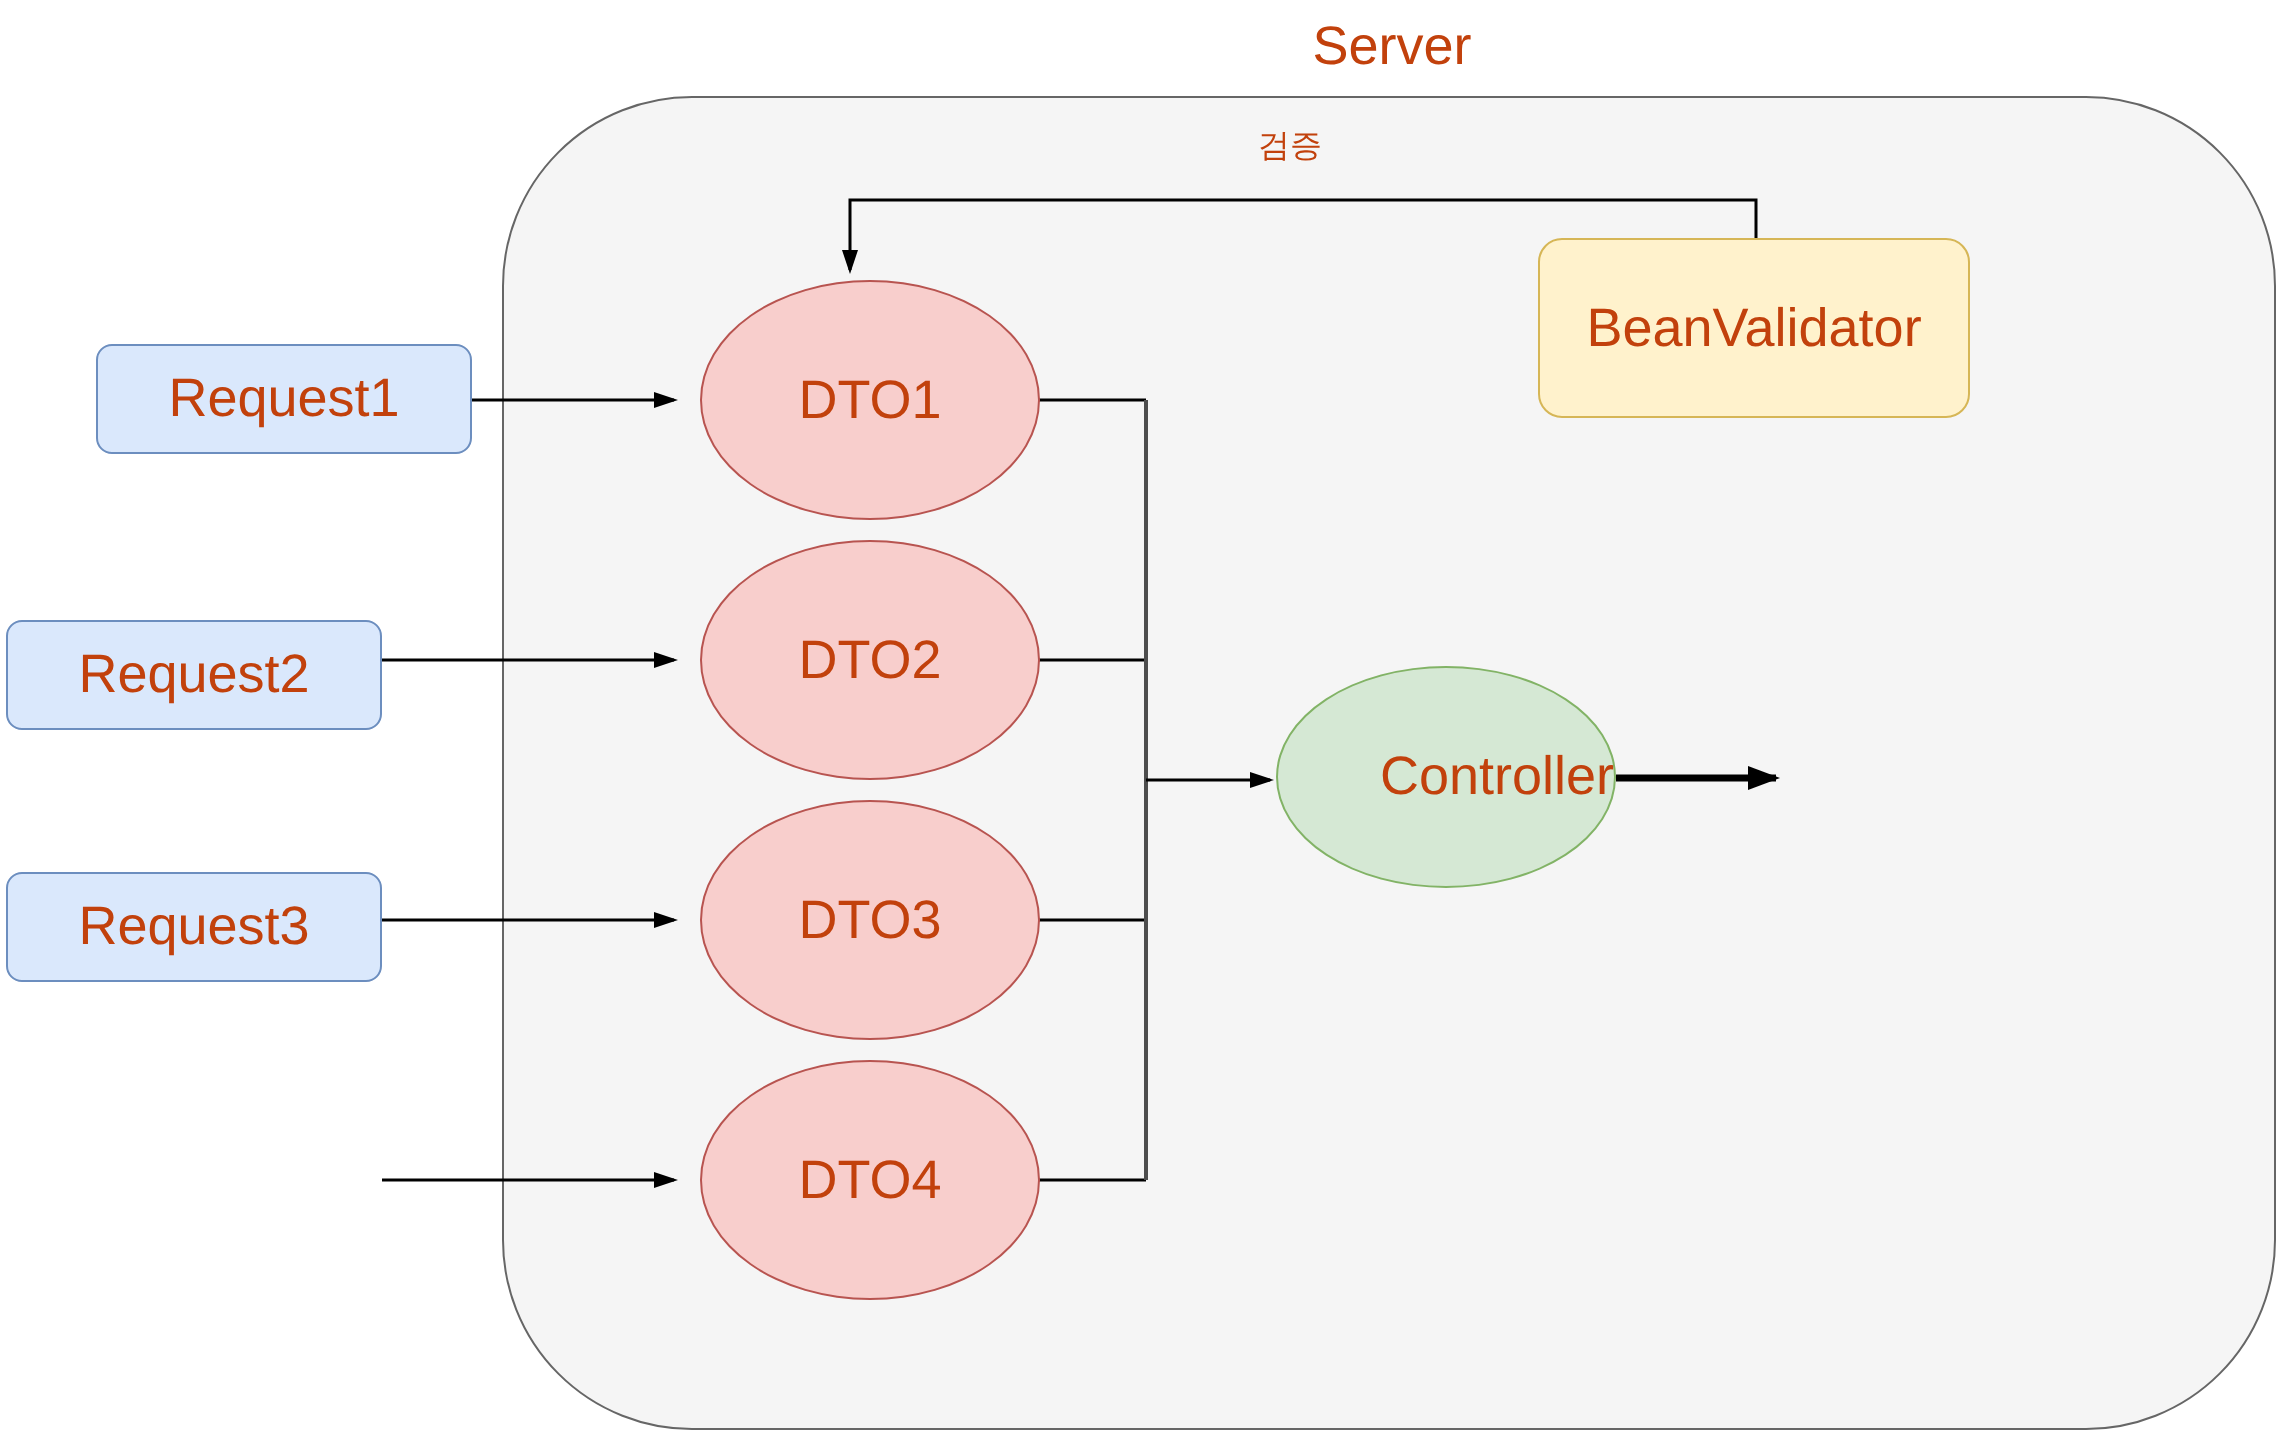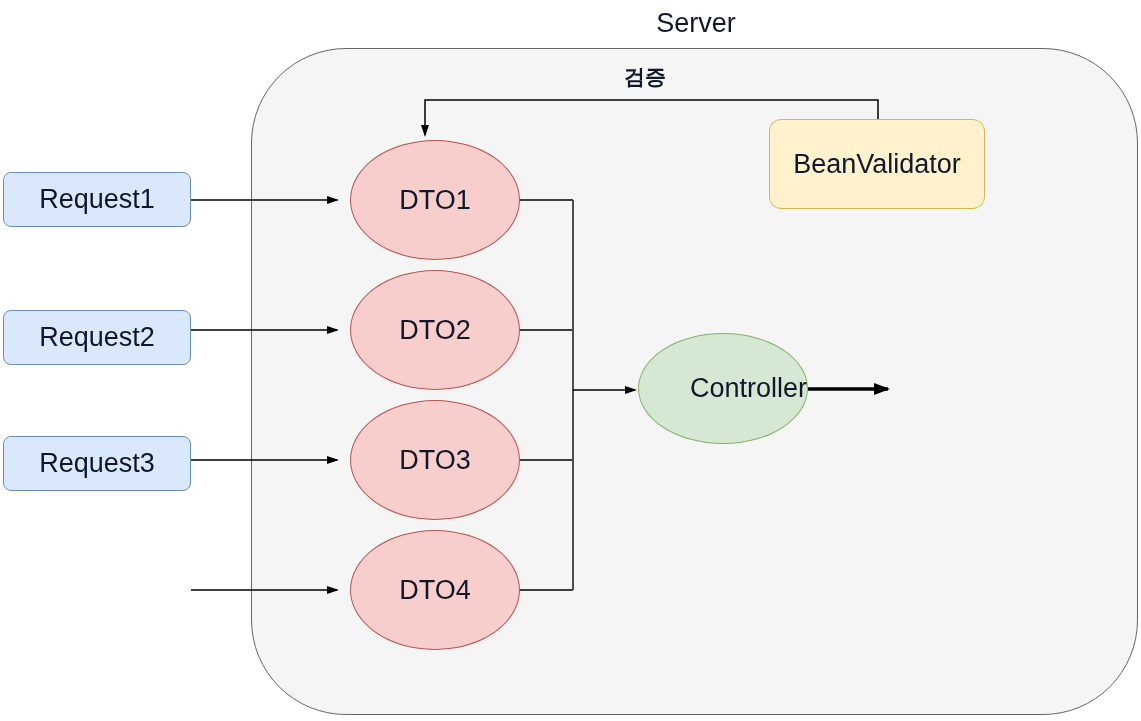--- a/index.html
+++ b/index.html
@@ -6,21 +6,21 @@
     margin: 0;
     padding: 0;
     background: #ffffff;
   }
   .canvas {
     position: relative;
     width: 1141px;
     height: 721px;
     background: #ffffff;
     font-family: "Liberation Sans", "DejaVu Sans", sans-serif;
-    color: #0f172a;
+    color: #c2410c;
     overflow: hidden;
   }
   .title {
     position: absolute;
     left: 580px;
     top: 8px;
     width: 232px;
     text-align: center;
     font-size: 27px;
     z-index: 3;
@@ -36,22 +36,22 @@
     border-radius: 95px;
     box-sizing: border-box;
     z-index: 0;
   }
   .edge-label {
     position: absolute;
     left: 575px;
     top: 63px;
     width: 140px;
     text-align: center;
-    font-size: 21px;
-    font-weight: bold;
+    font-size: 16px;
+    font-weight: normal;
     z-index: 3;
   }
   svg.connectors {
     position: absolute;
     left: 0;
     top: 0;
     z-index: 1;
   }
   .node {
     position: absolute;
@@ -64,21 +64,21 @@
     z-index: 2;
   }
   .request {
     left: 3px;
     width: 188px;
     height: 55px;
     background: #dae8fc;
     border: 1px solid #6c8ebf;
     border-radius: 8px;
   }
-  .req-0 { top: 172px; }
+  .req-0 { top: 172px; margin-left: 45px; }
   .req-1 { top: 310px; }
   .req-2 { top: 436px; }
   .req-3 { top: 562px; }
   .dto {
     left: 350px;
     width: 170px;
     height: 120px;
     background: #f8cecc;
     border: 1px solid #b85450;
     border-radius: 50%;

